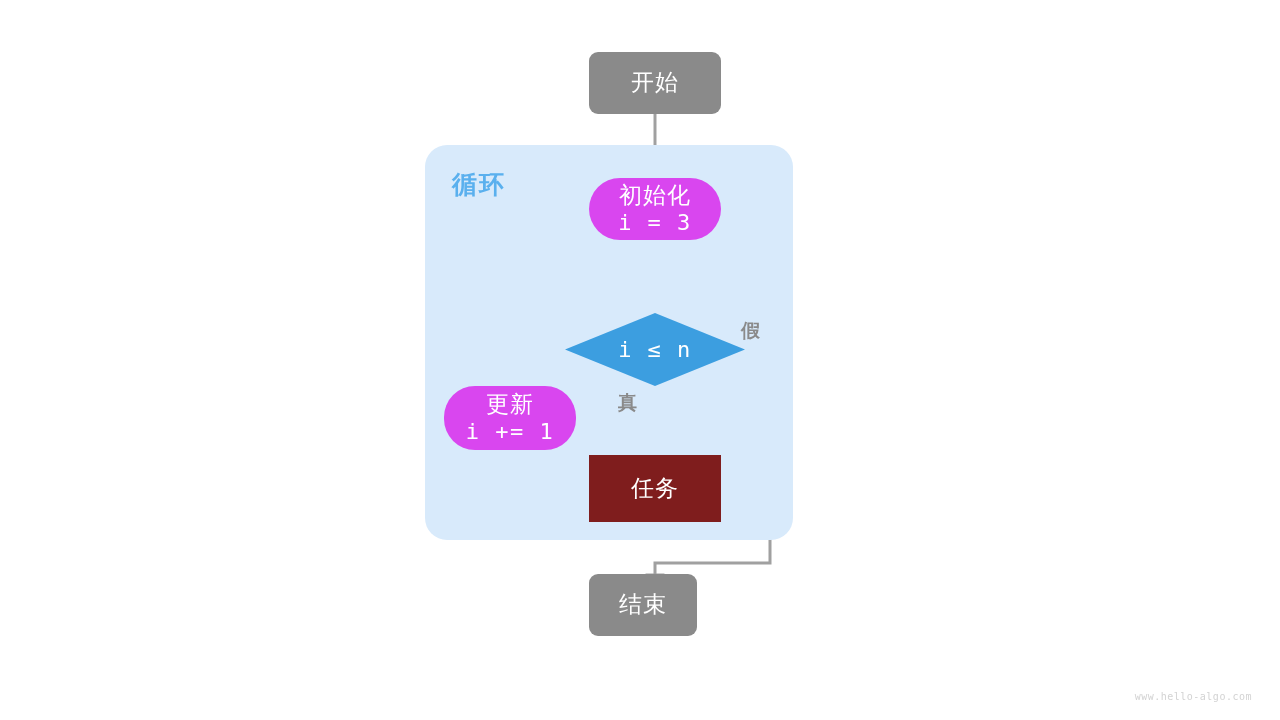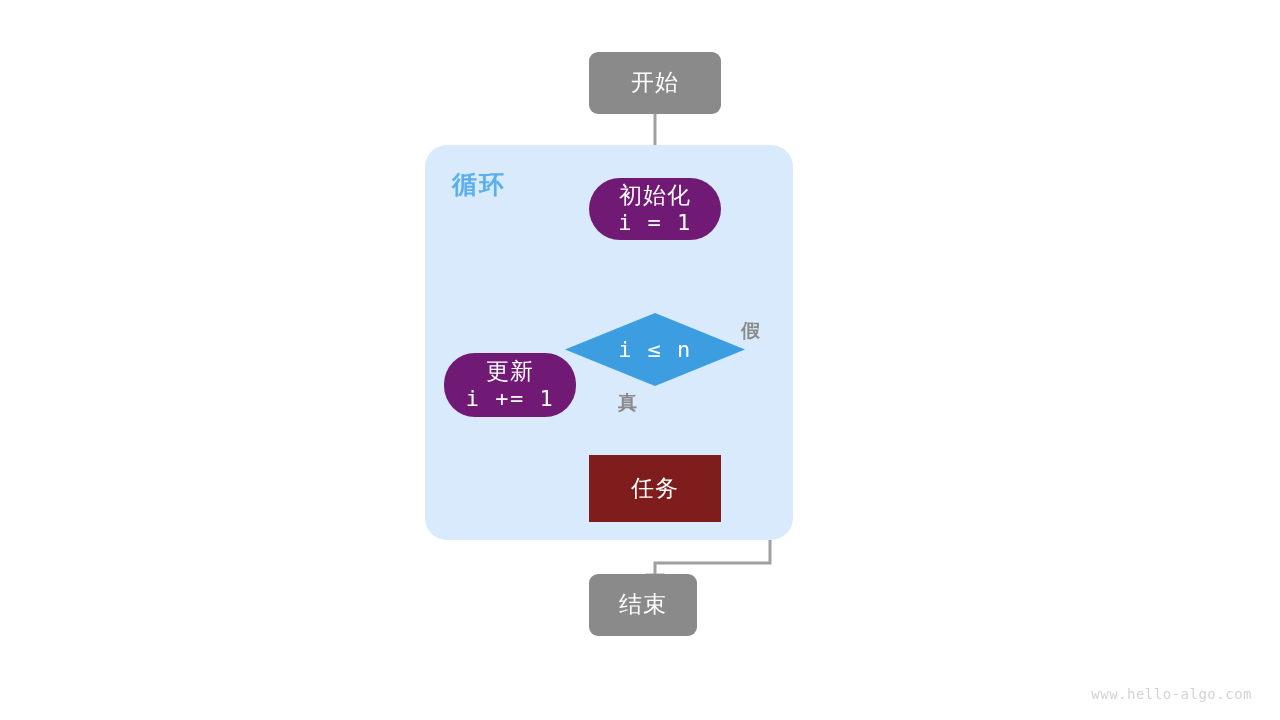--- a/index.html
+++ b/index.html
@@ -46,25 +46,25 @@
   
   #node-start, #node-end {
     background: #8a8a8a;
     border-radius: 9px;
   }
   #node-start { left: 589px; top: 52px;  width: 132px; height: 62px; }
   #node-end   { left: 589px; top: 574px; width: 108px; height: 62px; }
 
   
   #node-init, #node-update {
-    background: #701a75;
+    background: #d946ef;
     border-radius: 31px;
   }
   #node-init   { left: 589px; top: 178px; width: 132px; height: 62px; }
-  #node-update { left: 444px; top: 353px; width: 132px; height: 64px; }
+  #node-update { left: 444px; top: 386px; width: 132px; height: 64px; }
 
   
   #node-task {
     left: 589px; top: 455px; width: 132px; height: 67px;
     background: #7f1d1d;
   }
 
   
   #node-decision {
     left: 565px; top: 313px; width: 180px; height: 73px;
@@ -106,21 +106,21 @@
   }
   #label-true  { left: 618px; top: 390px; }
   #label-false { left: 741px; top: 318px; }
 
   #watermark {
     position: absolute;
     right: 28px;
     bottom: 18px;
     color: #d3d3d3;
     font-family: "DejaVu Sans Mono", "Liberation Mono", monospace;
-    font-size: 14px;
+    font-size: 10px;
     letter-spacing: 0.5px;
   }
 </style>
 </head>
 <body>
 
 <svg id="canvas" viewBox="0 0 1280 720" xmlns="http://www.w3.org/2000/svg">
   <defs>
     <marker id="arrowhead" markerWidth="9" markerHeight="9" refX="5.2" refY="3.2" orient="auto" markerUnits="strokeWidth">
       <path d="M0,0 L0,6.4 L6.0,3.2 z" fill="#a0a0a0"></path>
@@ -142,21 +142,21 @@
 
 <div id="loop-container"></div>
 <div id="loop-title">循环</div>
 
 <div class="node" id="node-start">
   <span class="node-cn">开始</span>
 </div>
 
 <div class="node" id="node-init">
   <span class="node-cn">初始化</span>
-  <span class="node-code">i = 1</span>
+  <span class="node-code">i = 3</span>
 </div>
 
 <div class="node" id="node-decision">
   <div class="diamond-bg"></div>
   <span class="node-code diamond-label">i ≤ n</span>
 </div>
 
 <div class="node" id="node-update">
   <span class="node-cn">更新</span>
   <span class="node-code">i += 1</span>

